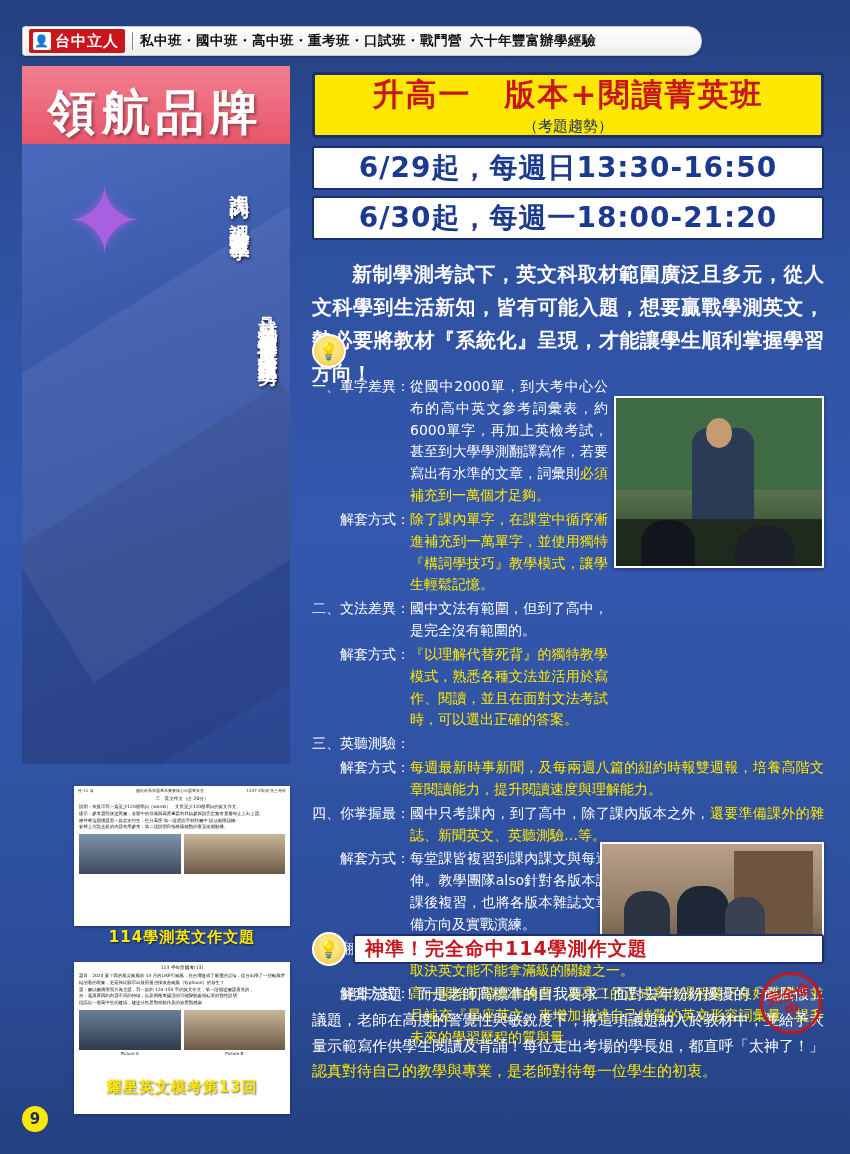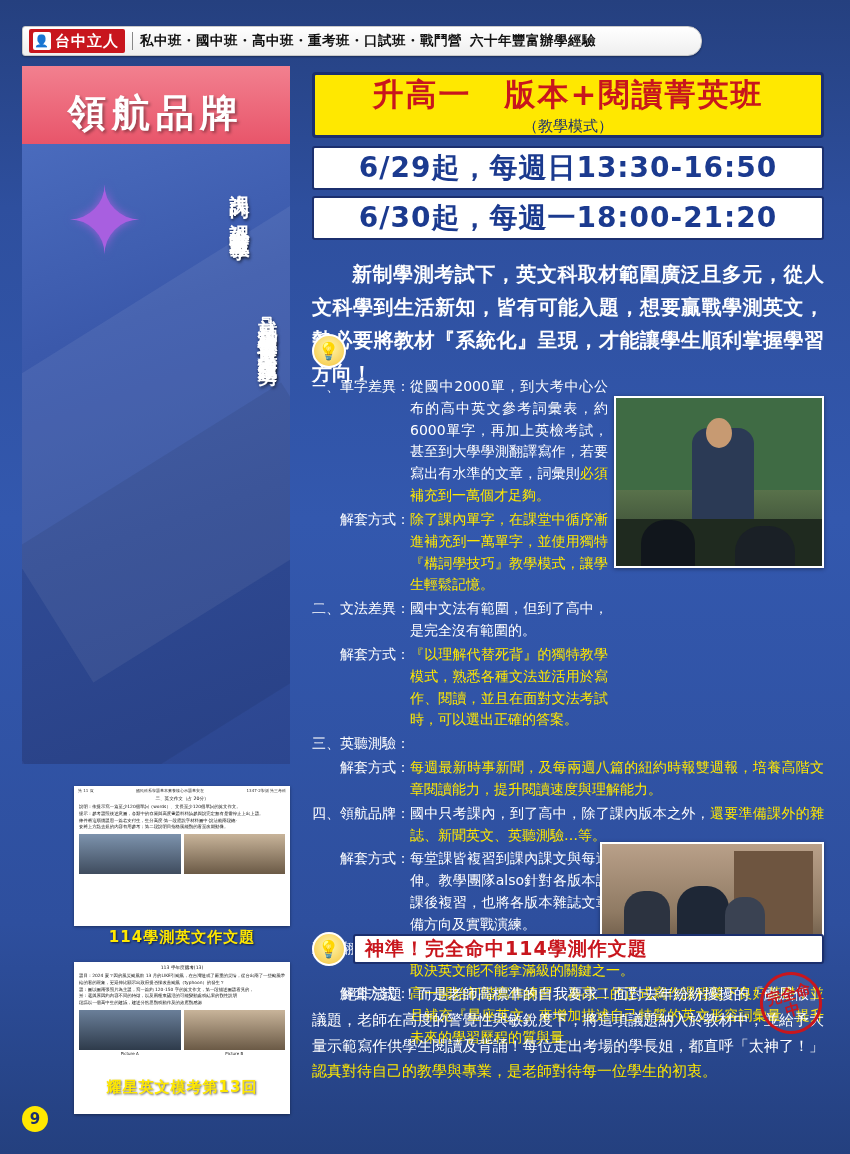--- a/index.html
+++ b/index.html
@@ -38,21 +38,21 @@
   .topbar .courses { font-size:13.5px; color:#111; font-weight:bold; letter-spacing:.5px; }
   .topbar .exp { font-size:13.5px; color:#111; font-weight:bold; margin-left:8px; letter-spacing:.5px;}
 
   
   .brandbar {
     position:absolute; left:22px; top:66px; width:268px; height:78px;
     background:linear-gradient(180deg,#f2808f,#e8556a);
     display:flex; align-items:center; justify-content:center;
   }
   .brandbar span {
-    font-size:38px; font-weight:bold; color:#fff; letter-spacing:6px;
+    font-size:48px; font-weight:bold; color:#fff; letter-spacing:6px;
     text-shadow:2px 2px 3px rgba(0,0,0,.35);
     font-family:"DejaVu Sans","Liberation Sans",sans-serif;
     margin-top:16px;
   }
 
   
   .poster {
     position:absolute; left:22px; top:144px; width:268px; height:620px;
     background:linear-gradient(160deg,#4a6bbd 0%,#3b59ab 30%,#33509f 60%,#2c468f 100%);
     overflow:hidden;
@@ -229,21 +229,21 @@
   <div class="poster">
     <div class="diag"></div>
     <div class="diag2"></div>
     <div class="star">✦</div>
     <div class="vtext vtext1">課內＋課外全方位教學，</div>
     <div class="vtext vtext2">就是『耀』你掌握最『星』考題趨勢</div>
   </div>
 
   <div class="titlebox">
     <div class="t1">升高一　版本+閱讀菁英班</div>
-    <div class="t2">（教學模式）</div>
+    <div class="t2">（考題趨勢）</div>
   </div>
   <div class="timebox a">6/29起，每週日13:30-16:50</div>
   <div class="timebox b">6/30起，每週一18:00-21:20</div>
 
   <div class="intro">新制學測考試下，英文科取材範圍廣泛且多元，從人文科學到生活新知，皆有可能入題，想要贏戰學測英文，勢必要將教材『系統化』呈現，才能讓學生順利掌握學習方向！</div>
 
   <div class="sectionhead sec1">
     <div class="bulb">💡</div>
   </div>
 
@@ -274,21 +274,21 @@
         <div class="txt"><span class="yellow">『以理解代替死背』的獨特教學模式，熟悉各種文法並活用於寫作、閱讀，並且在面對文法考試時，可以選出正確的答案。</span></div>
       </div>
       <div class="row">
         <div class="lbl">三、英聽測驗：</div>
       </div>
       <div class="row">
         <div class="lbl">　　解套方式：</div>
         <div class="txt"><span class="yellow">每週最新時事新聞，及每兩週八篇的紐約時報雙週報，培養高階文章閱讀能力，提升閱讀速度與理解能力。</span></div>
       </div>
       <div class="row">
-        <div class="lbl">四、領航品牌：</div>
+        <div class="lbl">四、你掌握最：</div>
         <div class="txt"><span class="white">國中只考課內，到了高中，除了課內版本之外，</span><span class="yellow">還要準備課外的雜誌、新聞英文、英聽測驗…等。</span></div>
       </div>
       <div class="row">
         <div class="lbl">　　解套方式：</div>
         <div class="txt"><span class="white">每堂課皆複習到課內課文與每週必考文法句型，並做出最深入的延伸。教學團隊also針對各版本課內文章編纂完整之補充教材供學生課後複習，也將各版本雜誌文章進行改寫及命題，提供學生雜誌準備方向及實戰演練。</span></div>
       </div>
       <div class="row">
         <div class="lbl">五、翻譯寫作：</div>
         <div class="txt"><span class="white">高中英文多了翻譯與寫作，這兩項佔了學測英文分數達28分，</span><span class="yellow">更是取決英文能不能拿滿級的關鍵之一。</span></div>
       </div>

